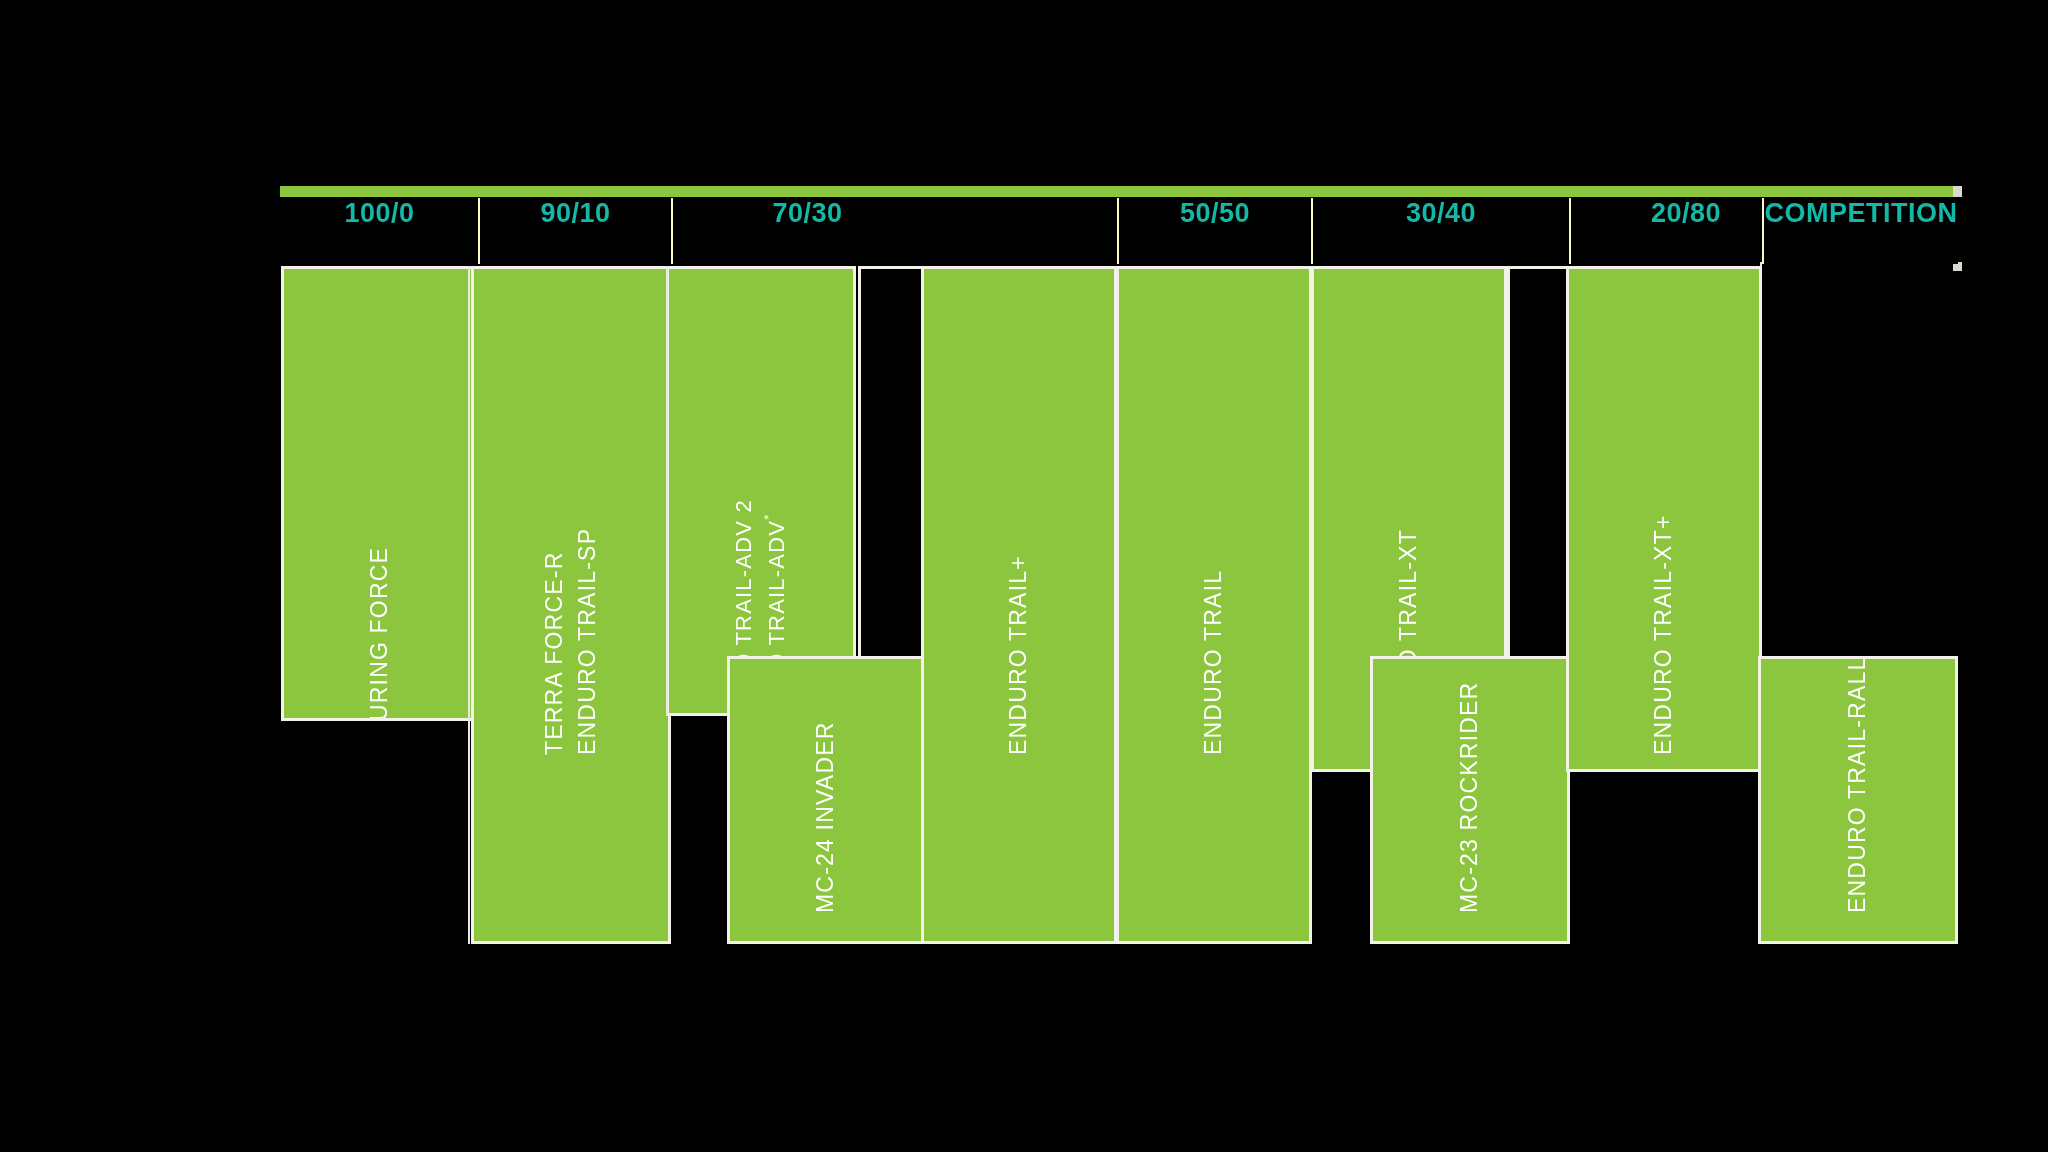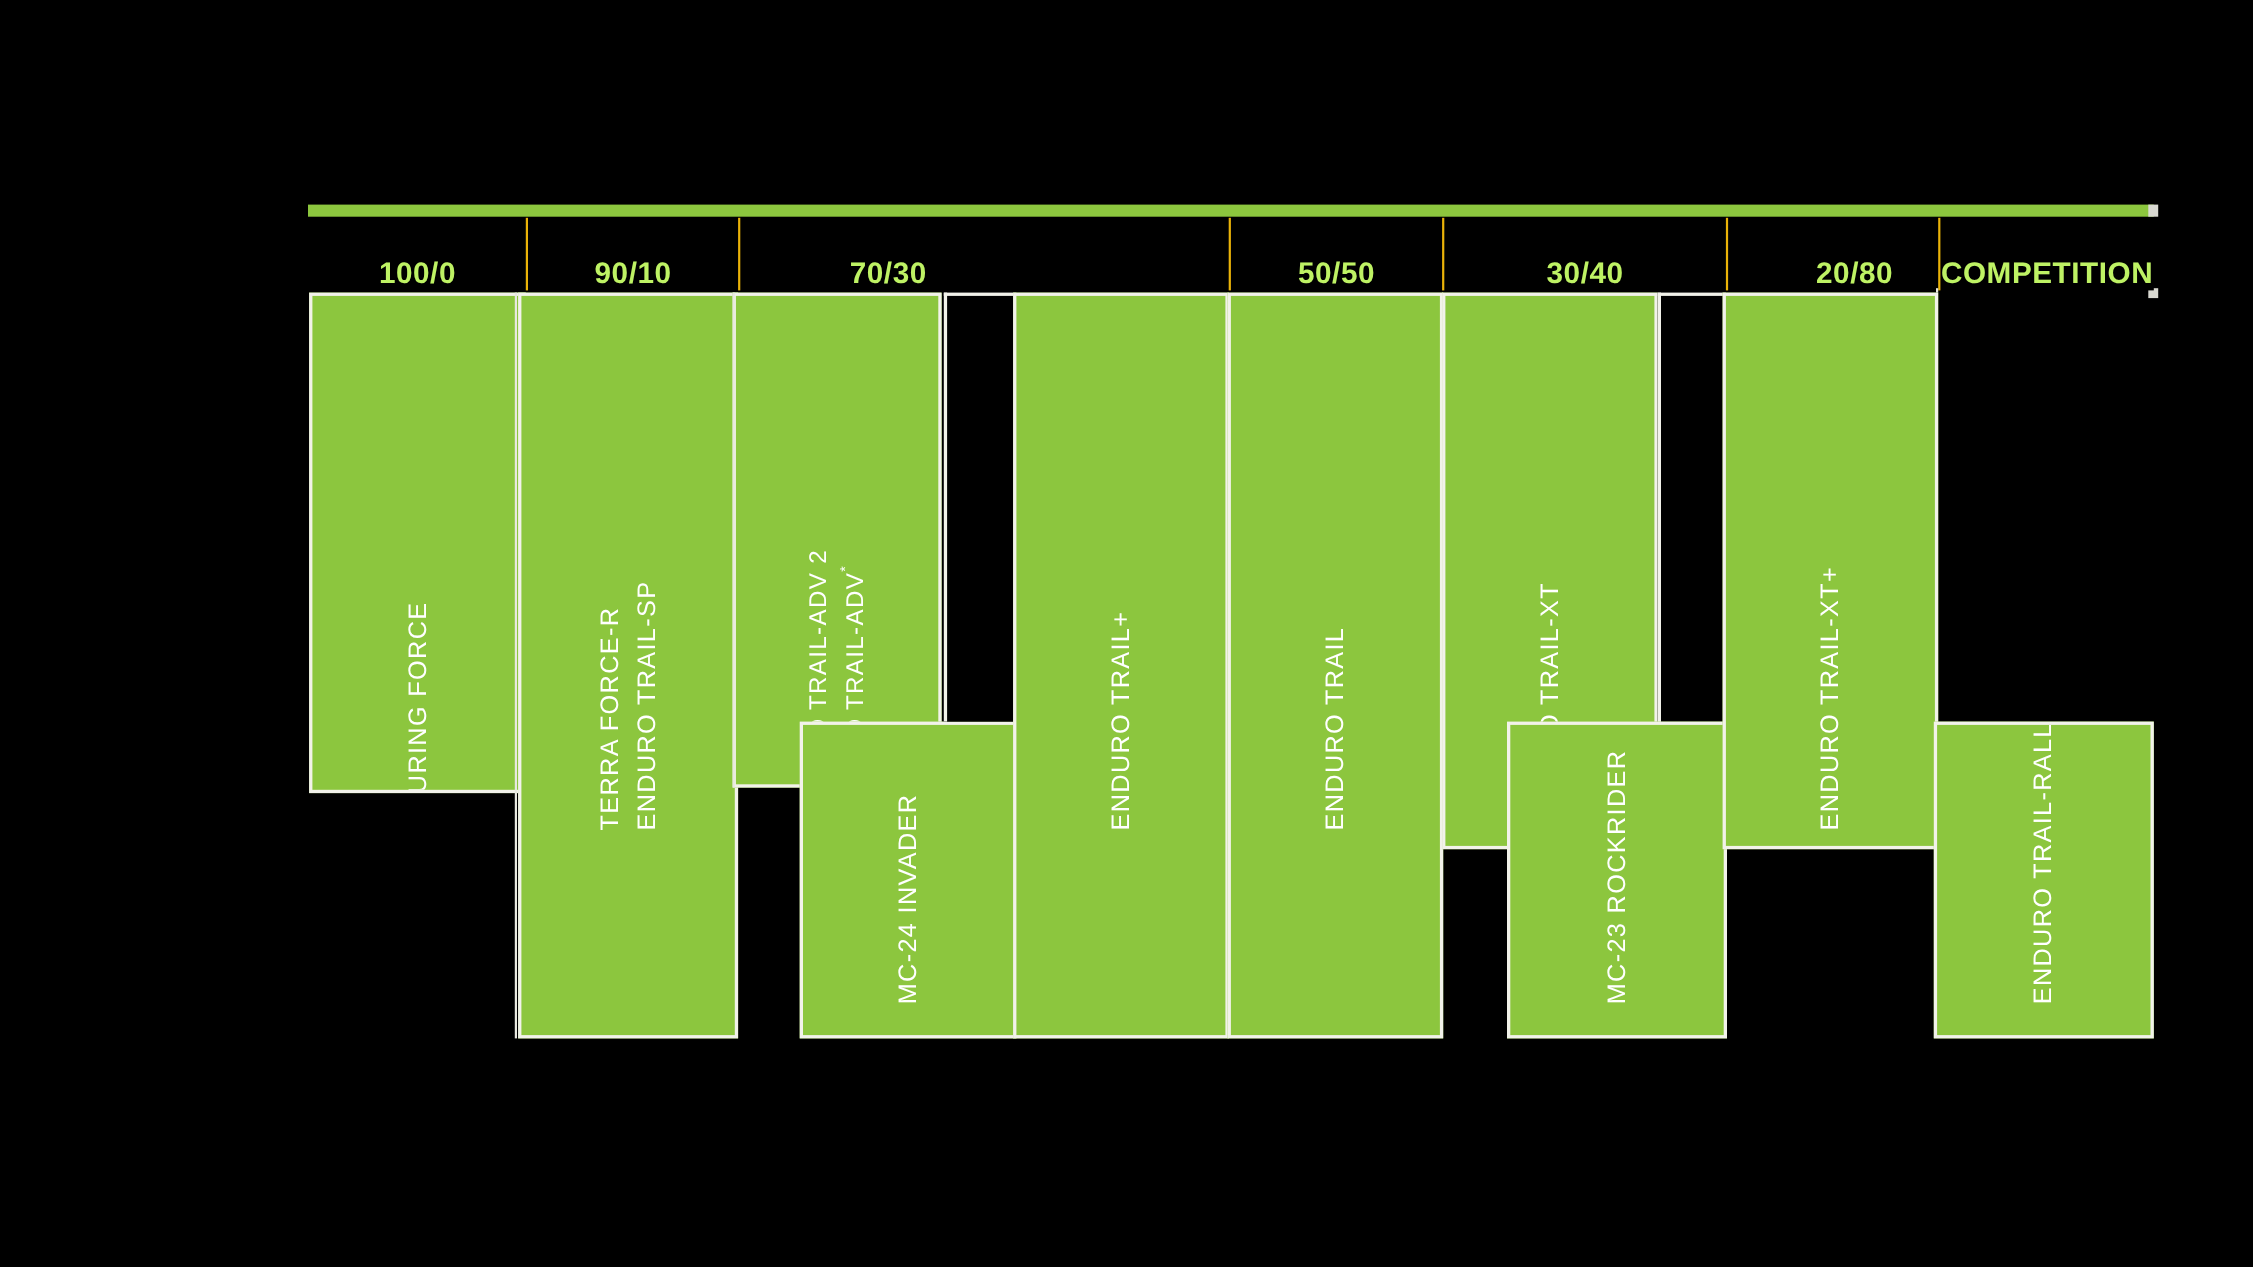--- a/index.html
+++ b/index.html
@@ -4,30 +4,30 @@
 <title>Tire Range Chart</title>
 <style>
   html,body{margin:0;padding:0;background:#000;}
   body{width:2048px;height:1152px;overflow:hidden;font-family:"Liberation Sans",sans-serif;}
   #stage{position:relative;width:2048px;height:1152px;background:#000;}
 
   .toprail{position:absolute;background:#8cc63e;}
 
   .hdr-cell{
     position:absolute;
-    display:flex;align-items:flex-end;justify-content:center;
-    color:#bef264;
+    display:flex;align-items:flex-start;justify-content:center;
+    color:#14b8a6;
     font-family:"Liberation Sans",sans-serif;
     font-weight:700;
     font-size:27px;
     letter-spacing:0.5px;
     background:#000;
     box-sizing:border-box;
   }
-  .hdr-cell.sep{border-left:2px solid #eab308;}
+  .hdr-cell.sep{border-left:2px solid #fef9c3;}
 
   .bar{
     position:absolute;
     background:#8cc63e;
     border:3px solid #f2f2ea;
     box-sizing:border-box;
     overflow:hidden;
   }
   .bar.noborder{border:none;}
 

